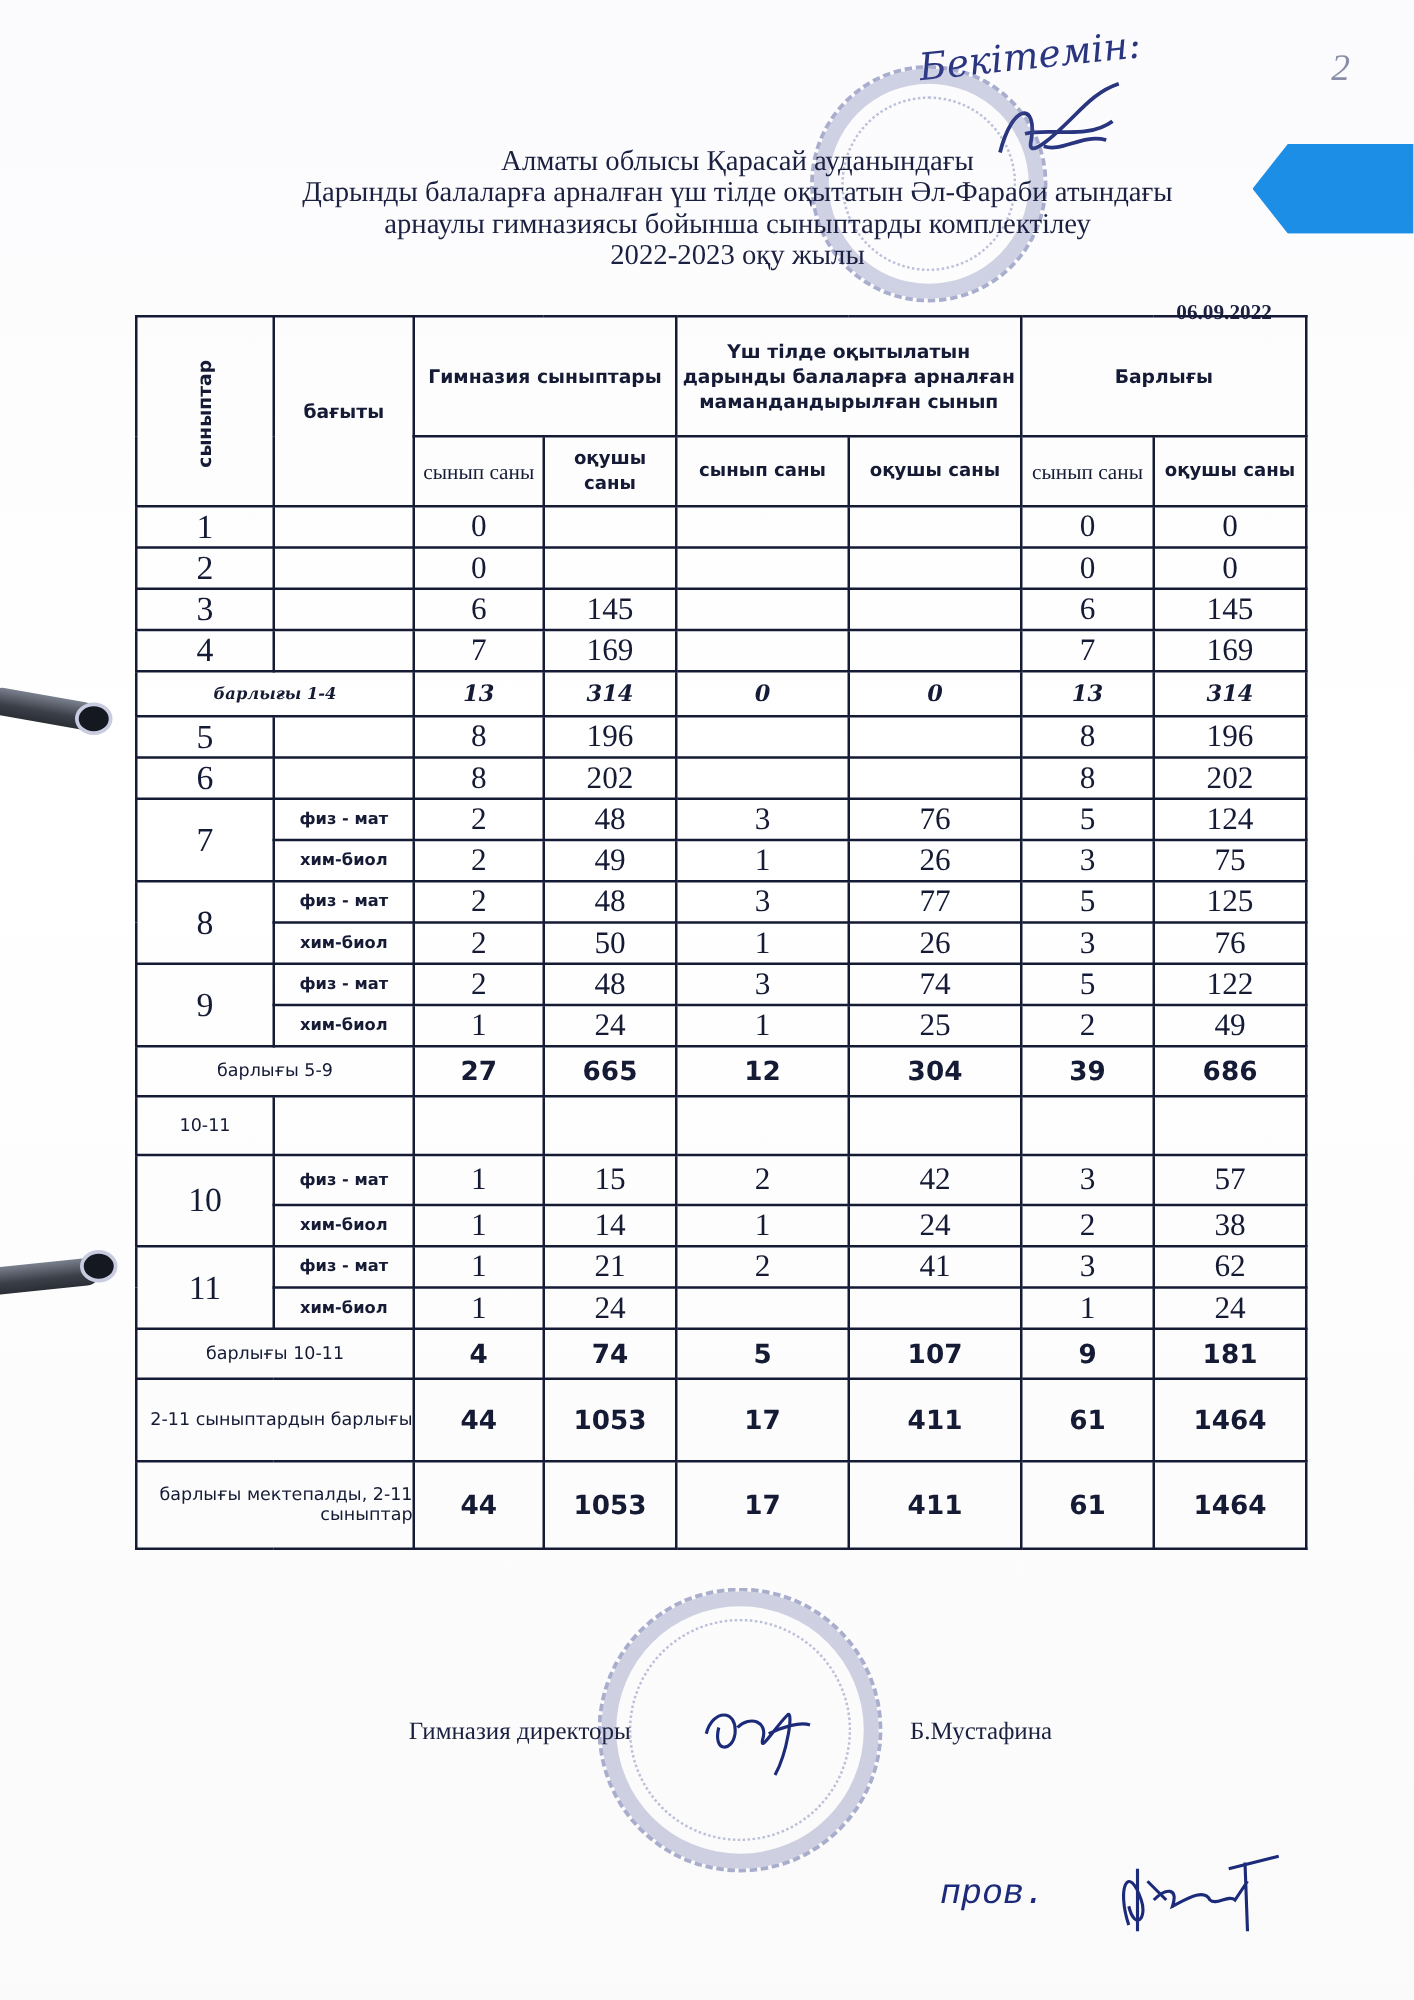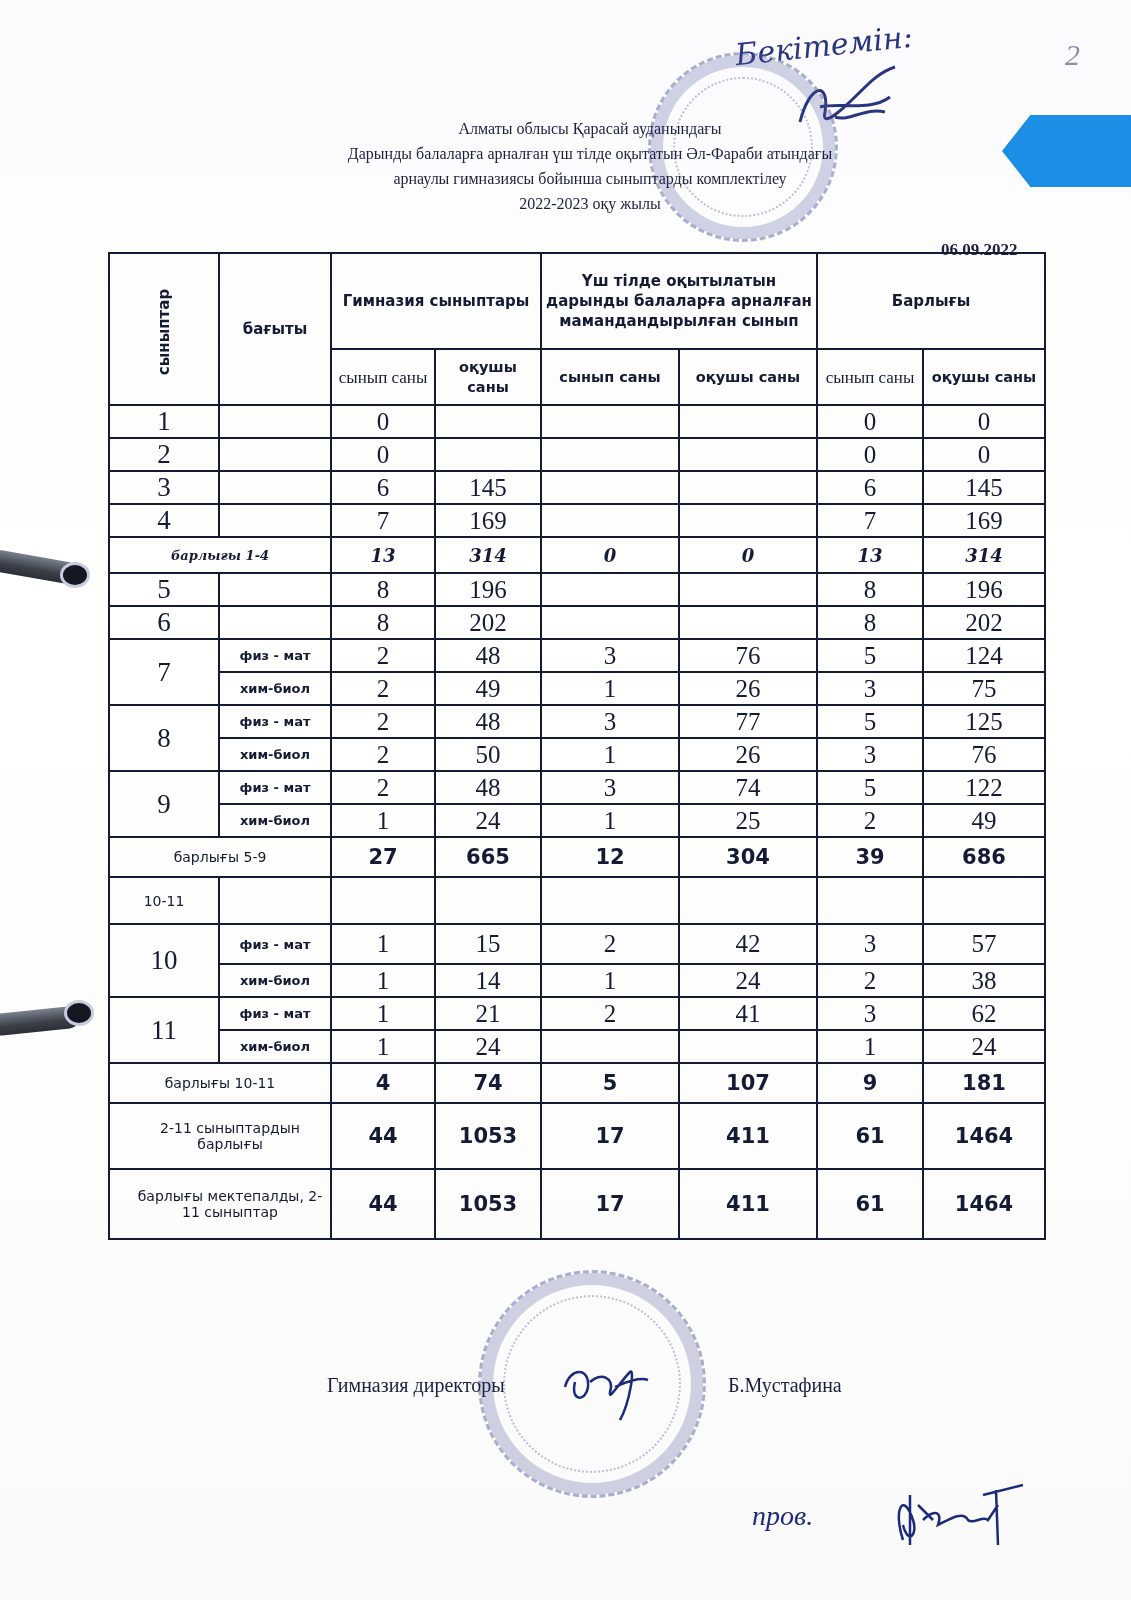--- a/index.html
+++ b/index.html
@@ -29,47 +29,47 @@
             background: linear-gradient(180deg, #7a818e, #3b3f48 60%, #2b2e35); }
     .ring-1 { top: 556px; width: 88px; transform: rotate(10deg); }
     .ring-2 { top: 1010px; width: 90px; transform: rotate(-6deg); }
     .ring-hole { position: absolute; width: 30px; height: 26px; border-radius: 50%;
                  background: #151820; border: 3px solid #c9cbe0; }
     .hole-1 { left: 60px; top: 562px; }
     .hole-2 { left: 64px; top: 1000px; }
 
     
     .title { position: absolute; left: 150px; top: 116px; width: 880px; text-align: center;
-             font-size: 16px; line-height: 25px; color: #1b2040; }
+             font-size: 23px; line-height: 25px; color: #1b2040; }
 
     .date { position: absolute; left: 941px; top: 240px; font-weight: bold; font-size: 17px; color: #1b2040; }
 
     
     .tbl { position: absolute; left: 108px; top: 252px; width: 936px; border-collapse: collapse;
            table-layout: fixed; }
     .tbl td { border: 2px solid #151a35; text-align: center; vertical-align: middle;
               font-size: 25px; color: #151a35; padding: 0; }
     .tbl td.hd { font-family: "DejaVu Sans", sans-serif; font-weight: bold; font-size: 15px; line-height: 20px; }
     .tbl td.sub { font-size: 17px; line-height: 21px; }
     .tbl td.subb { font-family: "DejaVu Sans", sans-serif; font-weight: bold; font-size: 14.5px; line-height: 20px; }
     .tbl td.dir { font-family: "DejaVu Sans", sans-serif; font-weight: bold; font-size: 13px; }
     .tbl td.grade { font-size: 27px; }
     .tbl td.tot { font-family: "DejaVu Sans", sans-serif; font-weight: bold; font-size: 21px; margin-left: 16px; }
     .tbl td.totlbl { font-family: "DejaVu Sans", sans-serif; font-weight: normal; font-size: 14px; }
     .tbl td.totlbl-it { font-family: "DejaVu Serif", serif; font-weight: bold; font-style: italic; font-size: 13px; }
     .tbl td.tot-it { font-family: "DejaVu Serif", serif; font-weight: bold; font-style: italic; font-size: 18px; }
-    .tbl td.left { text-align: center; padding-left: 20px; }
+    .tbl td.left { text-align: right; padding-left: 3px; }
     .vert { display: inline-block; transform: rotate(-90deg); white-space: nowrap;
             font-family: "DejaVu Sans", sans-serif; font-weight: bold; font-size: 15px; }
 
     .director { position: absolute; left: 327px; top: 1374px; font-size: 20px; color: #1b2040; }
     .director-name { position: absolute; left: 728px; top: 1374px; font-size: 20px; color: #1b2040; }
     .dir-sign { position: absolute; left: 560px; top: 1352px; width: 90px; height: 70px; }
 
-    .checked { position: absolute; left: 752px; top: 1500px; font-family: Liberation Serif, serif;
+    .checked { position: absolute; left: 752px; top: 1500px; font-family: Liberation Mono, monospace;
                font-style: italic; font-size: 28px; color: #1c2a7a; }
     .check-sign { position: absolute; left: 888px; top: 1480px; width: 140px; height: 70px; }
   </style>
 </head>
 <body>
 
 <div class="page">
 
   <div class="page-mark">2</div>
   <div class="approve">Бекітемін:</div>

